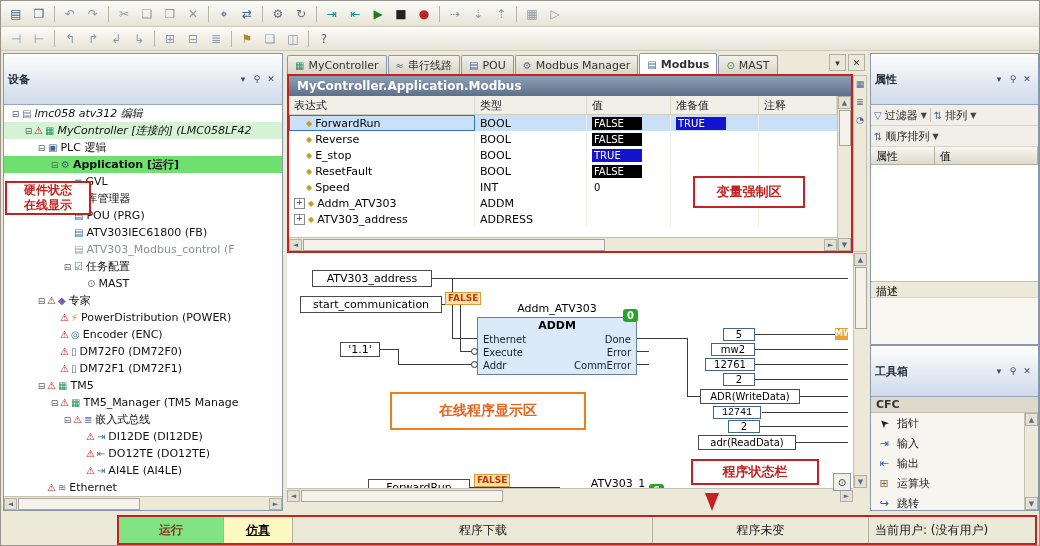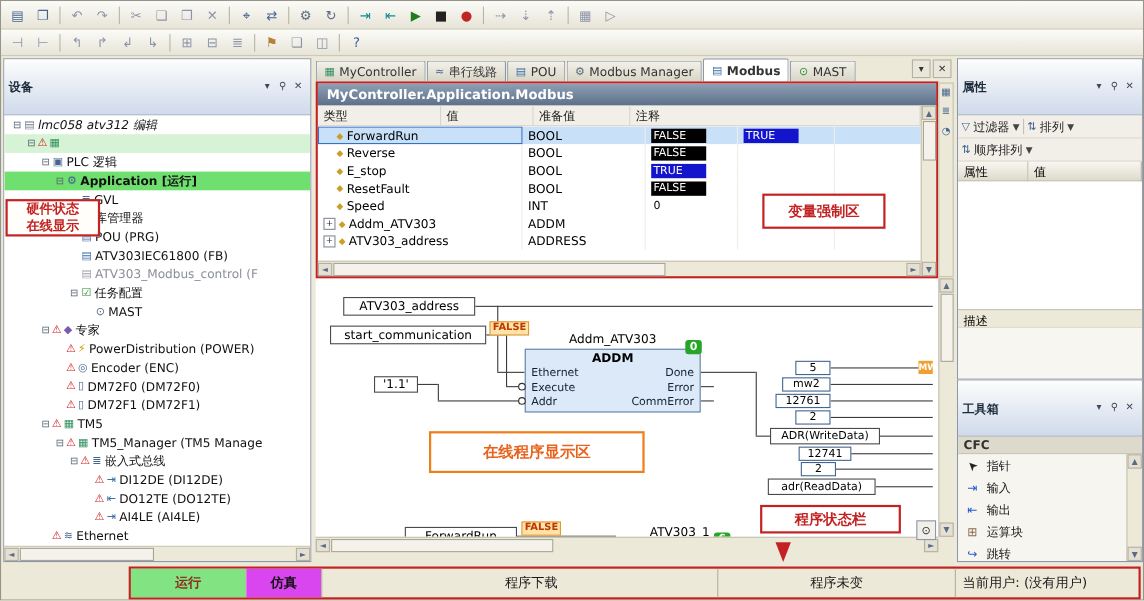--- a/index.html
+++ b/index.html
@@ -87,21 +87,21 @@
   #addm-instance{position:absolute;left:190px;top:49px;width:160px;text-align:center;font-size:11px;color:#000;}
   #addm-block{position:absolute;left:190px;top:64px;width:160px;height:58px;background:#dce9f9;border:1px solid #64809f;box-sizing:border-box;font-size:10px;}
   #addm-title{text-align:center;font-weight:bold;font-size:11px;height:15px;line-height:15px;}
   .pin-row{display:flex;justify-content:space-between;padding:0 5px;height:13px;line-height:13px;color:#102030;}
   .pin-dot{position:absolute;width:5px;height:5px;border:1px solid #333;border-radius:50%;background:#fff;z-index:2;}
   #v-5{left:436px;top:75px;width:32px;height:13px;font-size:10px;}
   #v-mw2{left:424px;top:90px;width:44px;height:13px;font-size:10px;}
   #v-12761{left:418px;top:105px;width:50px;height:13px;font-size:10px;}
   #v-2{left:436px;top:120px;width:32px;height:13px;font-size:10px;}
   #b-adrw{left:413px;top:136px;width:100px;height:15px;font-size:10px;}
-  #v-12741{left:439px;top:153px;width:48px;height:13px;font-size:10px;}
+  #v-12741{left:426px;top:153px;width:48px;height:13px;font-size:10px;font-family:Liberation Mono, monospace;}
   #v-2b{left:441px;top:167px;width:32px;height:13px;font-size:10px;}
   #b-adrr{left:411px;top:182px;width:98px;height:15px;font-size:10px;}
   #mw-box{position:absolute;left:548px;top:75px;width:13px;height:12px;background:#f0a030;color:#fff;font-size:8px;font-weight:bold;line-height:12px;text-align:center;overflow:hidden;}
   #b-forward{left:81px;top:226px;width:102px;height:17px;}
   #atv-instance{position:absolute;left:256px;top:224px;width:150px;text-align:center;font-size:11px;color:#000;}
   #program-annotation{position:absolute;left:103px;top:139px;width:196px;height:38px;border:2px solid #ef7d1a;color:#e8641e;font-weight:bold;font-size:14px;display:flex;align-items:center;justify-content:center;background:rgba(255,255,255,.92);box-sizing:border-box;z-index:6;}
   #status-annotation{position:absolute;left:404px;top:206px;width:128px;height:26px;border:2px solid #c32222;color:#c32222;font-weight:bold;font-size:13px;display:flex;align-items:center;justify-content:center;background:#fff;box-sizing:border-box;z-index:6;}
 
   #prog-vscroll{position:absolute;left:852px;top:252px;width:14px;height:235px;z-index:4;}
   #prog-hscroll{position:absolute;left:286px;top:487px;width:566px;height:13px;z-index:4;}
@@ -126,21 +126,21 @@
   #toolbox-list{flex:1;background:#f6f5f0;}
   .tbx-item{height:20px;display:flex;align-items:center;padding-left:6px;font-size:11px;color:#222;gap:6px;}
   .tbx-ic{width:14px;text-align:center;font-size:11px;display:inline-block;}
   .tbx-ic.rot{transform:rotate(-135deg);}
   #tbx-scroll{flex:0 0 12px;}
 
   
   #statusbar{position:absolute;left:116px;top:514px;width:920px;height:30px;border:2px solid #c32222;background:#ece9d8;box-sizing:border-box;display:flex;align-items:stretch;z-index:15;}
   .sb-cell{display:flex;align-items:center;justify-content:center;font-size:12px;color:#1a1a1a;}
   #sb-run{flex:0 0 104px;background:#82e382;font-weight:bold;color:#8a3324;}
-  #sb-sim{flex:0 0 68px;background:#d946ef;font-weight:bold;color:#111;}
+  #sb-sim{flex:0 0 68px;background:#fef9c3;font-weight:bold;color:#111;text-decoration:underline;}
   #sb-download{flex:1;padding-left:21px;}
   #sb-unchanged{flex:0 0 215px;}
   #sb-user{flex:0 0 160px;justify-content:flex-start;padding-left:6px;}
   .sb-sep{width:1px;background:#b3af9f;}
 </style>
 </head>
 <body>
 
 <div id="app">
 
@@ -205,20 +205,21 @@
     <div id="device-tree">
         <div class="tree-row" style="padding-left: 6px;">
           <span class="tree-exp">⊟</span>
           <span class="tree-ic" style="color: rgb(106, 122, 138);">▤</span>
           <span class="tree-lb" style="font-style: italic;">lmc058 atv312 编辑</span>
         </div>
         <div class="tree-row" style="padding-left: 19px; background: rgb(214, 243, 214);">
           <span class="tree-exp">⊟</span>
           <span class="tree-warn">⚠</span>
           <span class="tree-ic" style="color: rgb(47, 143, 95);">▦</span>
+          <span class="tree-lb" style="font-style: italic;">MyController [连接的] (LMC058LF42</span>
         </div>
         <div class="tree-row" style="padding-left: 32px;">
           <span class="tree-exp">⊟</span>
           <span class="tree-ic" style="color: rgb(68, 101, 143);">▣</span>
           <span class="tree-lb">PLC 逻辑</span>
         </div>
         <div class="tree-row" style="padding-left: 45px; background: rgb(111, 224, 111);">
           <span class="tree-exp">⊟</span>
           <span class="tree-ic" style="color: rgb(68, 101, 143);">⚙</span>
           <span class="tree-lb" style="font-weight: bold;">Application [运行]</span>
@@ -380,20 +381,21 @@
       <span class="tab-ctrl">▾</span>
       <span class="tab-ctrl">✕</span>
     </span>
   </div>
 
   <div id="watch-wrap">
     <div id="breadcrumb">MyController.Application.Modbus</div>
     <div id="wt-main">
       <div id="wt-cols">
         <div class="wt-head" id="wt-head">
+            <span class="wt-hc" style="width: 186px; box-sizing: border-box;">表达式</span>
             <span class="wt-hc" style="width: 112px; box-sizing: border-box;">类型</span>
             <span class="wt-hc" style="width: 84px; box-sizing: border-box;">值</span>
             <span class="wt-hc" style="width: 88px; box-sizing: border-box;">准备值</span>
             <span class="wt-hc" style="flex: 1 1 0%; box-sizing: border-box;">注释</span>
           </div>
         <div id="watch-body">
             <div class="wt-row sel">
               <span class="wt-cell" style="width: 186px;">
                 <span class="wt-noexp"></span>
                 <span class="wt-ic">◆</span>

